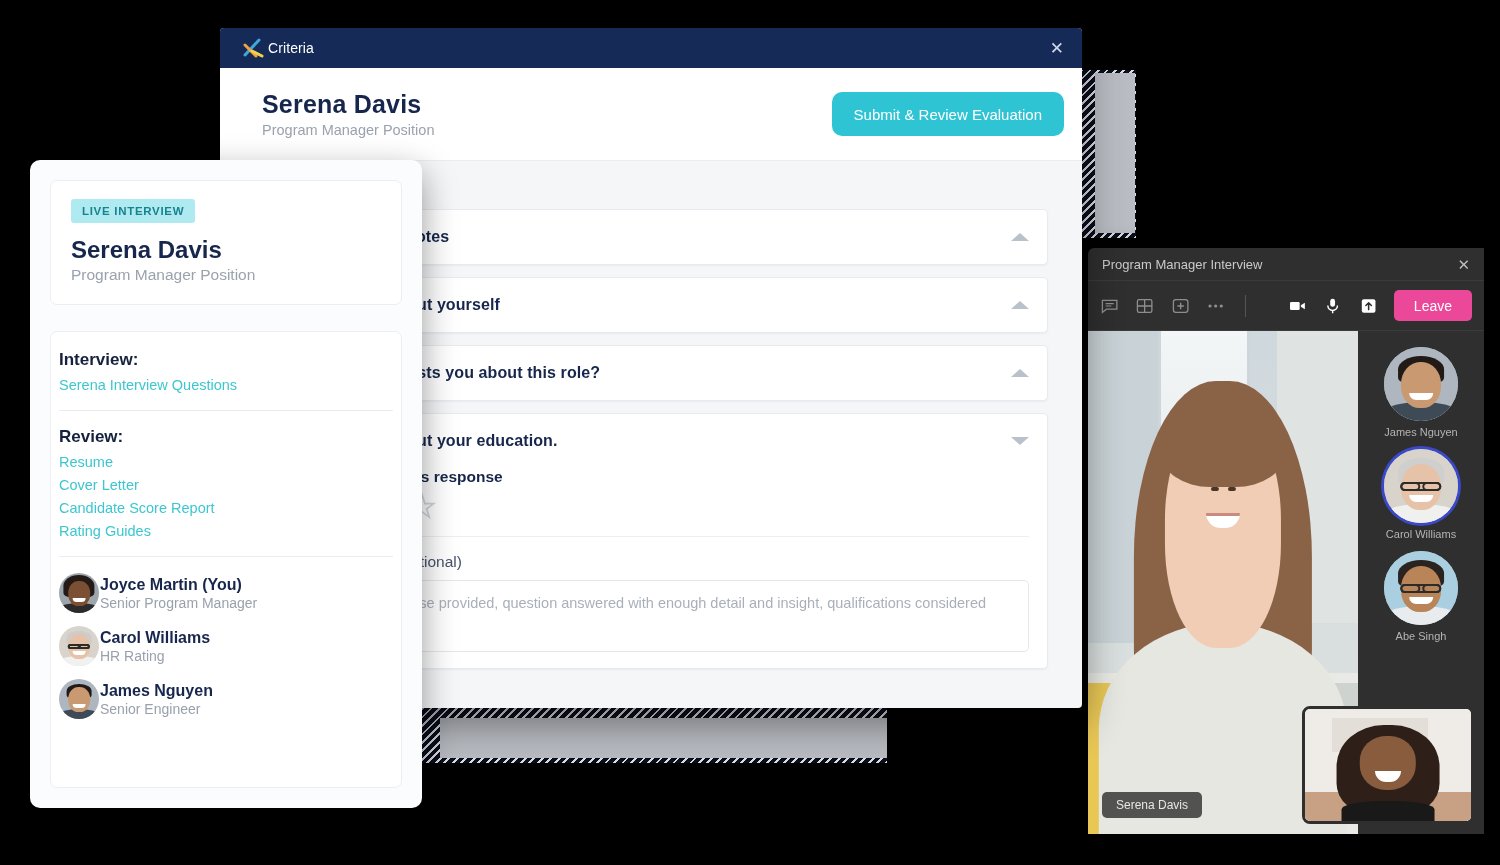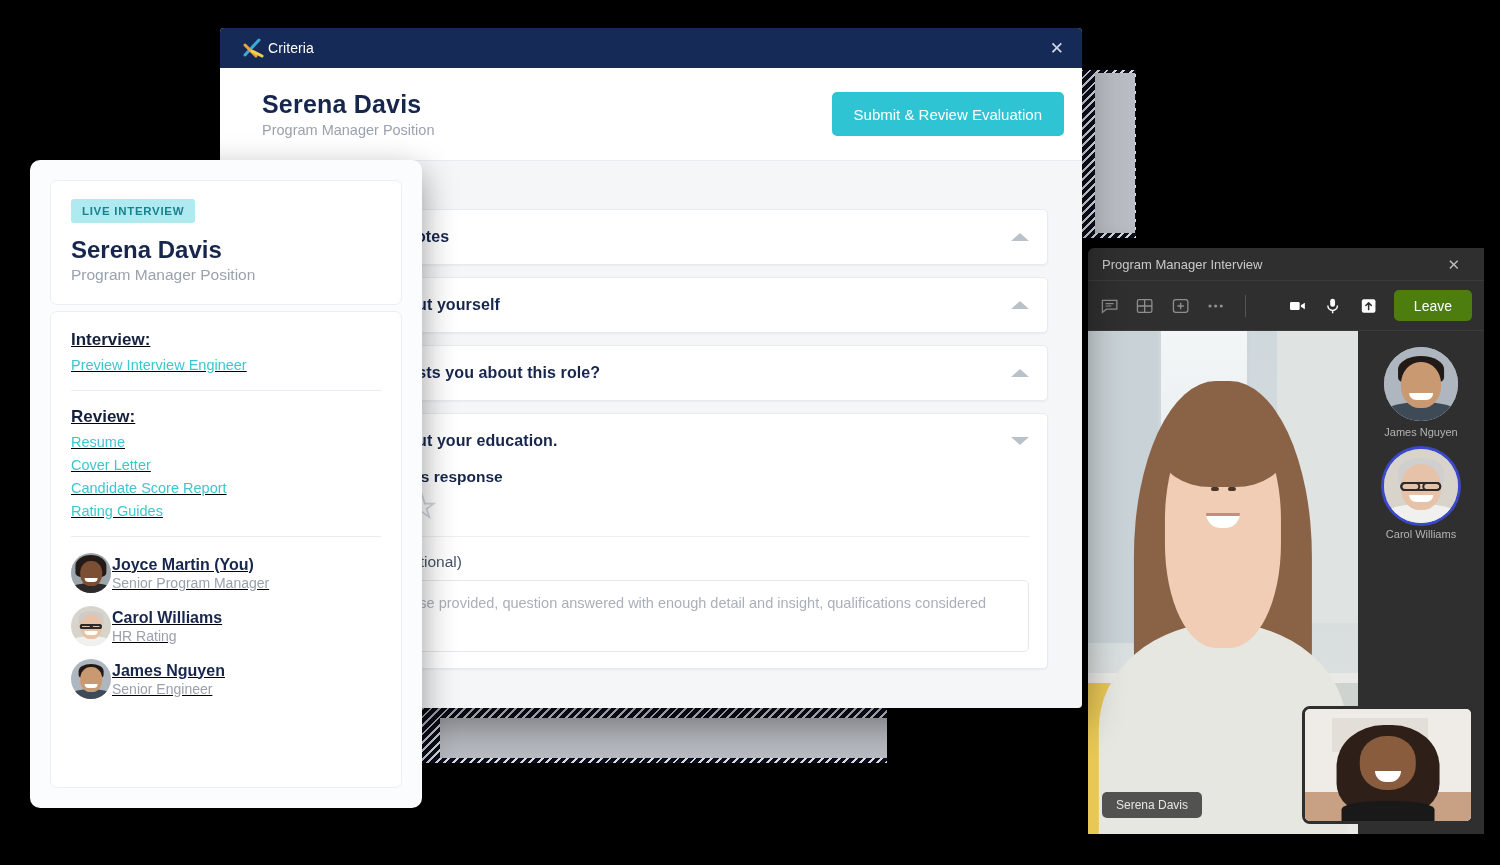--- a/index.html
+++ b/index.html
@@ -24,34 +24,34 @@
   #vc {
     position: absolute; left: 1088px; top: 248px;
     width: 396px; height: 586px;
     background: #2f2f2f;
     border-radius: 6px 0 0 0;
     overflow: hidden;
     box-shadow: 0 6px 26px rgba(0,0,0,.55);
   }
   #vc-title {
     height: 33px; display: flex; align-items: center;
-    padding: 0 24px 0 14px; color: #c9c9c9; font-size: 13px;
+    padding: 0 14px 0 14px; color: #c9c9c9; font-size: 13px;
     border-bottom: 1px solid #3b3b3b; justify-content: space-between;
   }
   #vc-title .x { color:#bdbdbd; font-size:15px; cursor:default; line-height:1;}
   #vc-toolbar {
     height: 50px; display: flex; align-items: center; gap: 16px;
     padding: 0 12px; border-bottom: 1px solid #3b3b3b;
   }
   .tb-ico { width: 22px; height: 22px; opacity: .62; }
   .tb-ico.lit { opacity: 1; }
   .tb-sep { width: 1px; height: 22px; background: #555; margin: 0 4px; }
   .tb-spacer { flex: 0 0 6px; }
   #leave-btn {
-    margin-left: auto; background: #4d7c0f; color: #fff;
+    margin-left: auto; background: #ec4899; color: #fff;
     border: none; border-radius: 5px; height: 31px; padding: 0 20px;
     font-size: 14px; font-family: inherit; cursor: default;
   }
   #vc-body { position: relative; display: flex; height: 503px; }
   #main-video {
     position: relative; width: 270px; height: 503px; overflow: hidden;
     background: linear-gradient(#cfd8dd, #dfe3df);
   }
   
   .mv-wallL { position:absolute; left:0; top:0; width:38%; height:62%; background:#c9d2d6; }
@@ -134,21 +134,21 @@
   #brand-text { color: #fff; font-size: 14px; letter-spacing: .1px; }
   #modal-close { color: #cfd6e6; font-size: 17px; line-height: 1; cursor: default; }
   #modal-head {
     background: #fff; height: 93px; display: flex; align-items: center;
     justify-content: space-between; padding: 0 18px 0 42px;
     border-bottom: 1px solid #e9edf1;
   }
   #cand-name { font-size: 25px; font-weight: bold; color: #17264c; letter-spacing:.2px;}
   #cand-role { font-size: 14.5px; color: #9aa2ad; margin-top: 3px; }
   #submit-btn {
-    background: #2fc4d4; color: #fff; border: none; border-radius: 5px;
+    background: #2fc4d4; color: #fff; border: none; border-radius: 10px;
     height: 44px; padding: 0 22px; font-size: 15px; font-family: inherit;
     cursor: default;
   }
   #eval-area { padding: 18px 22px 0 24px; }
   #eval-label { font-size: 15px; color: #1d2b4d; font-weight: bold; margin: 0 0 13px 12px; letter-spacing:.2px;}
   .q-card {
     background: #fff; border: 1px solid #e7ebef; border-radius: 5px;
     margin: 0 12px 12px 12px; box-shadow: 0 1px 2px rgba(20,40,80,.05);
   }
   .q-head {
@@ -201,21 +201,21 @@
   }
   .sub-card { background:#fff; border:1px solid #eceef2; border-radius:7px; }
   #lc-top { padding: 18px 20px 20px; }
   #live-badge {
     display: inline-block; background: #aeeaf0; color: #18828f;
     font-size: 11.5px; font-weight: bold; letter-spacing: .7px;
     padding: 6px 11px; border-radius: 3px;
   }
   #lc-name { font-size: 24px; font-weight: bold; color: #17264c; margin-top: 13px; }
   #lc-role { font-size: 15.5px; color: #9aa2ad; margin-top: 2px; }
-  #lc-mid { margin-top: 6px; padding: 18px 20px 20px; flex: 1; text-decoration: underline; }
+  #lc-mid { margin-top: 26px; padding: 18px 8px 20px; flex: 1; }
   .sec-h { font-size: 17px; font-weight: bold; color: #16213d; }
   .lnk { display: block; font-size: 14.5px; color: #3cc7cf; margin-top: 7px; }
   .rule { height: 1px; background: #e9ecf0; margin: 17px 0 16px; }
   .ev-row { display: flex; align-items: center; gap: 1px; margin-top: 13px; }
   .ev-av { width: 40px; height: 40px; border-radius: 50%; overflow: hidden; position: relative; flex:0 0 40px;}
   .ev-name { font-size: 16px; font-weight: bold; color: #17264c; }
   .ev-title { font-size: 14px; color: #99a1ac; margin-top: 1px; }
   #begin-row { display: flex; justify-content: flex-end; margin-top: 14px; }
   #begin-btn {
     background: #3cc7d4; color: #fff; border: none; border-radius: 6px;
@@ -322,20 +322,31 @@
             <div class="f-bg" style="background:#d8d3cb"></div>
             <div class="f-sh" style="background:#f0f0ee"></div>
             <div class="f-hair" style="background:#cfcfcf"></div>
             <div class="f-head" style="background:#e6c3a8"></div>
             <div class="f-gl"></div>
             <div class="f-sm"></div>
           </div>
           <div class="p-name">Carol Williams</div>
         </div>
 
+        <div class="p-item">
+          <div class="p-av">
+            <div class="f-bg" style="background:#a9cfe0"></div>
+            <div class="f-sh" style="background:#e9ecee"></div>
+            <div class="f-hair" style="background:#2a2320"></div>
+            <div class="f-head" style="background:#b98457"></div>
+            <div class="f-gl"></div>
+            <div class="f-sm"></div>
+          </div>
+          <div class="p-name">Abe Singh</div>
+        </div>
 
       </div>
 
       <div id="selfview">
         <div class="sv-wall"></div>
         <div class="sv-art"></div>
         <div class="sv-lower"></div>
         <div class="sv-hair"></div>
         <div class="sv-face"></div>
         <div class="sv-smile"></div>
@@ -441,21 +452,21 @@
 
     <div id="lc-top" class="sub-card">
       <span id="live-badge">LIVE INTERVIEW</span>
       <div id="lc-name">Serena Davis</div>
       <div id="lc-role">Program Manager Position</div>
     </div>
 
     <div id="lc-mid" class="sub-card">
 
       <div class="sec-h">Interview:</div>
-      <a class="lnk">Preview Interview Engineer</a>
+      <a class="lnk">Serena Interview Questions</a>
 
       <div class="rule"></div>
 
       <div class="sec-h">Review:</div>
       <a class="lnk">Resume</a>
       <a class="lnk">Cover Letter</a>
       <a class="lnk">Candidate Score Report</a>
       <a class="lnk">Rating Guides</a>
 
       <div class="rule"></div>

